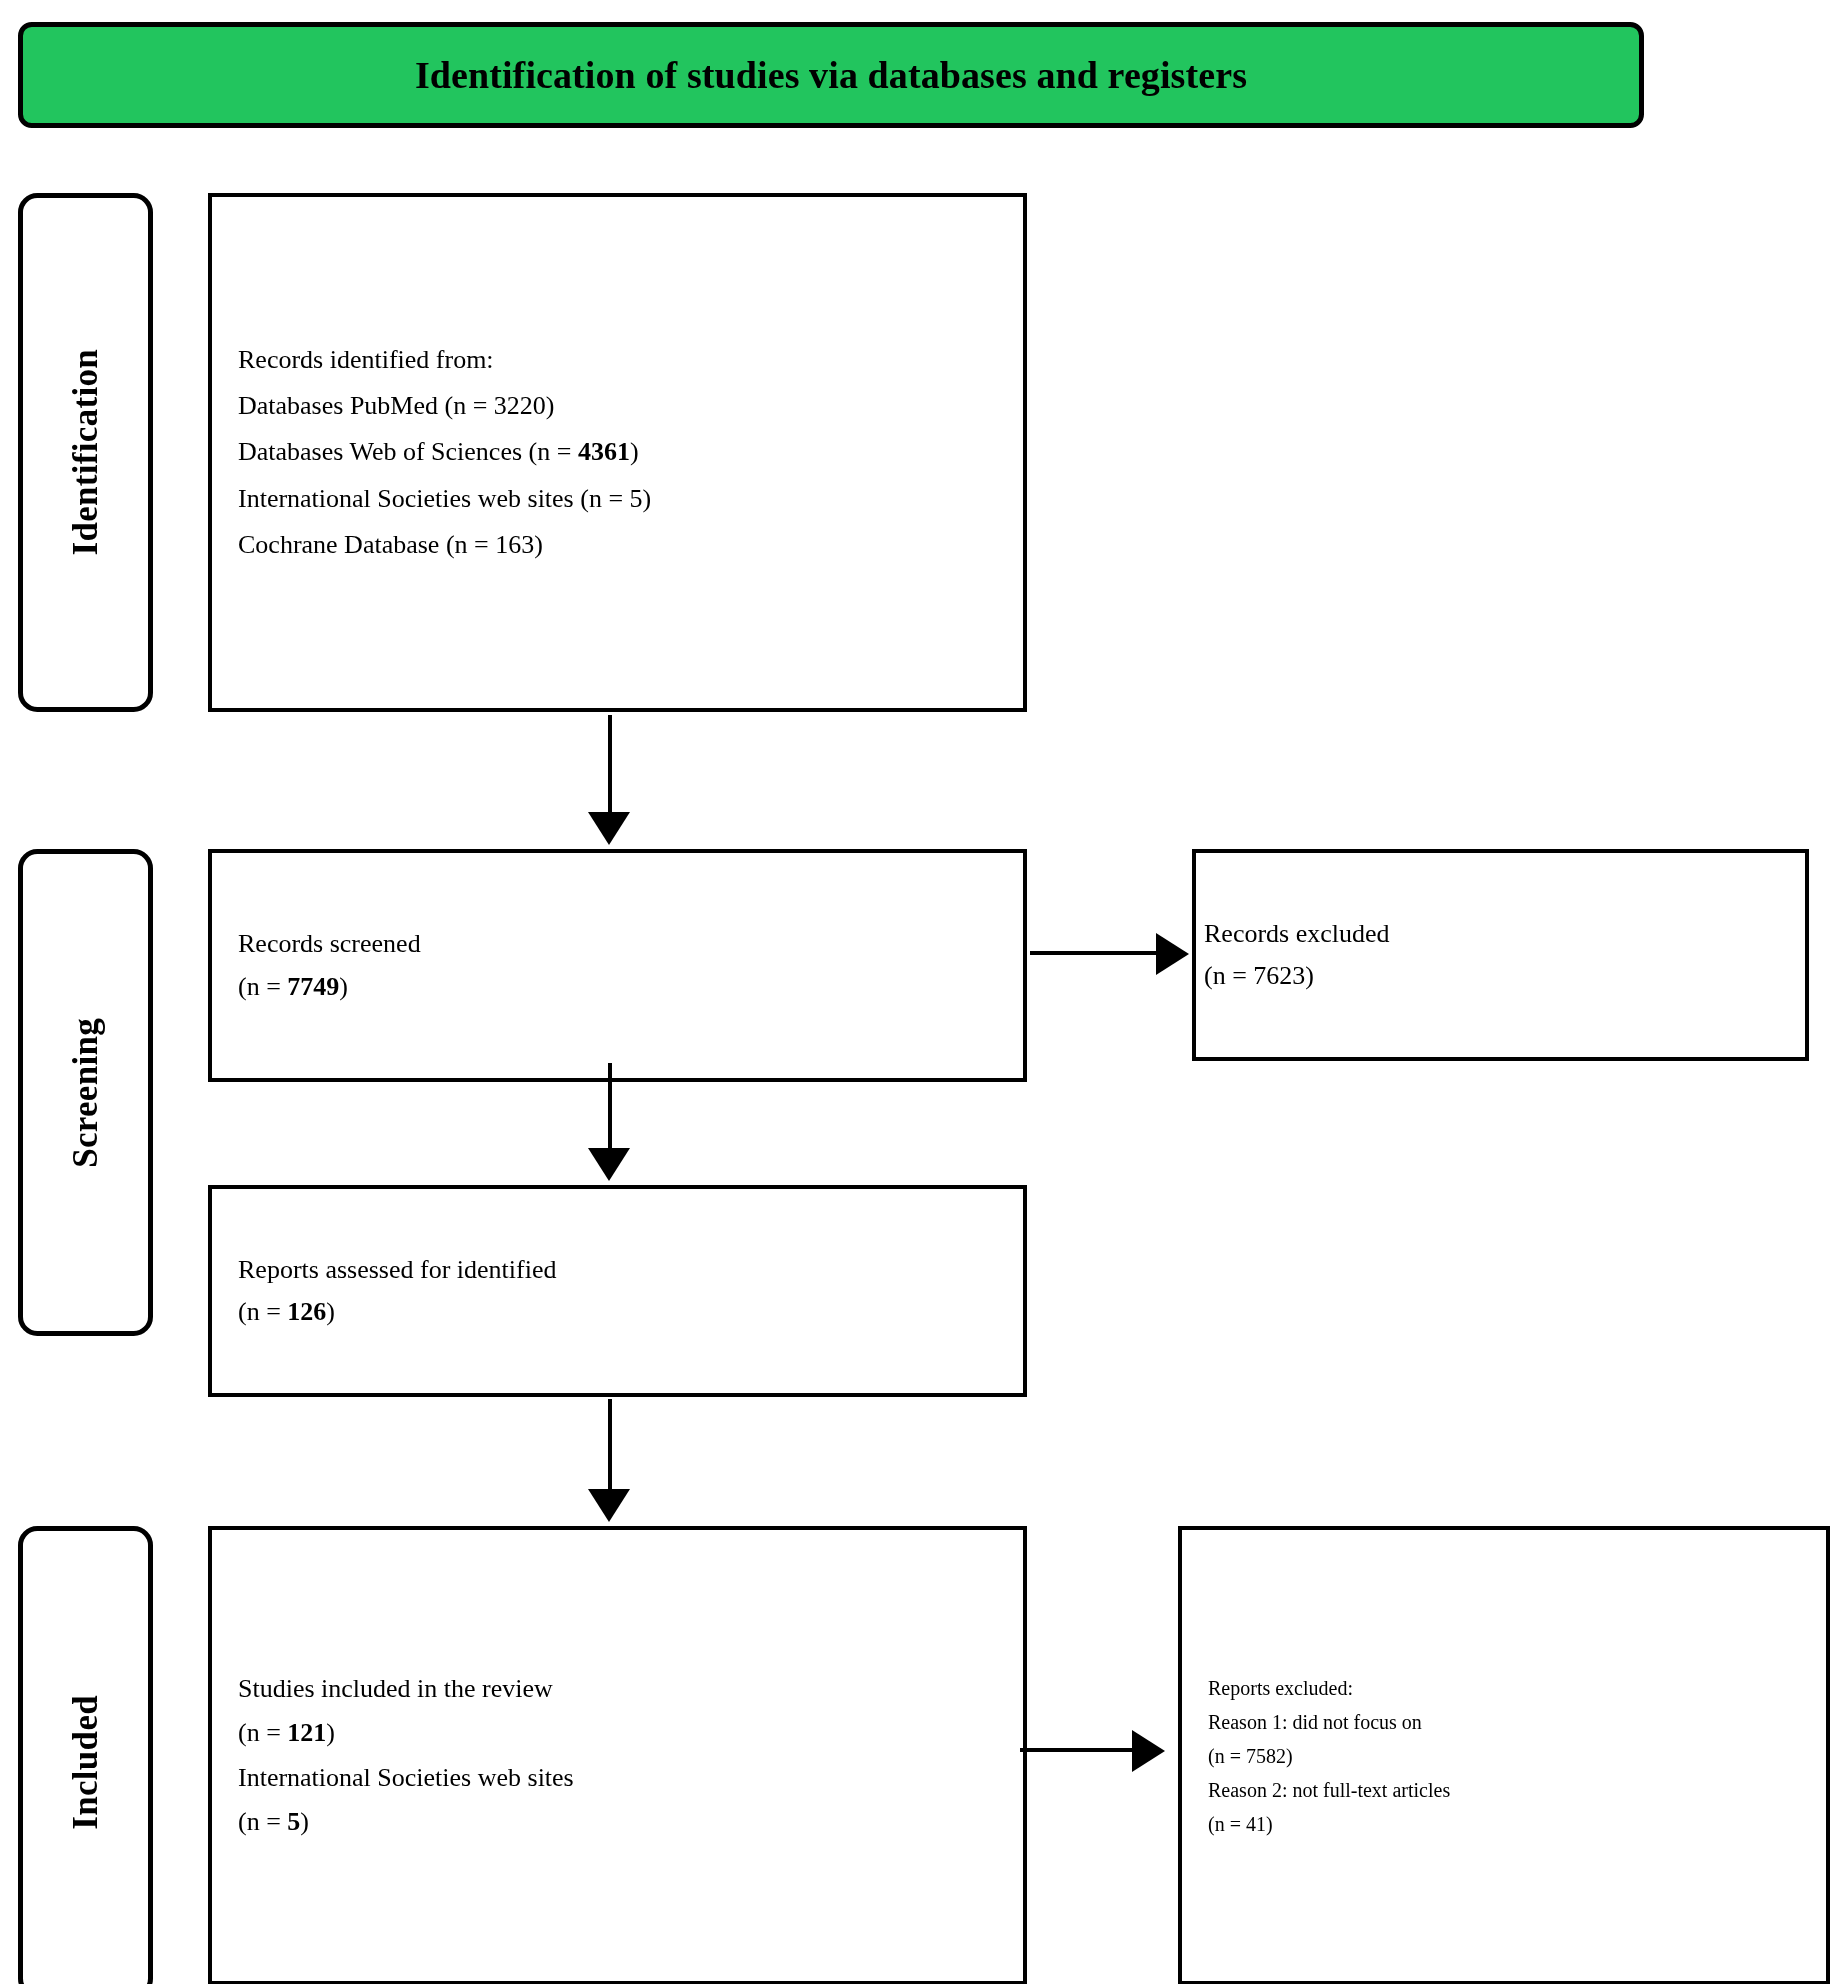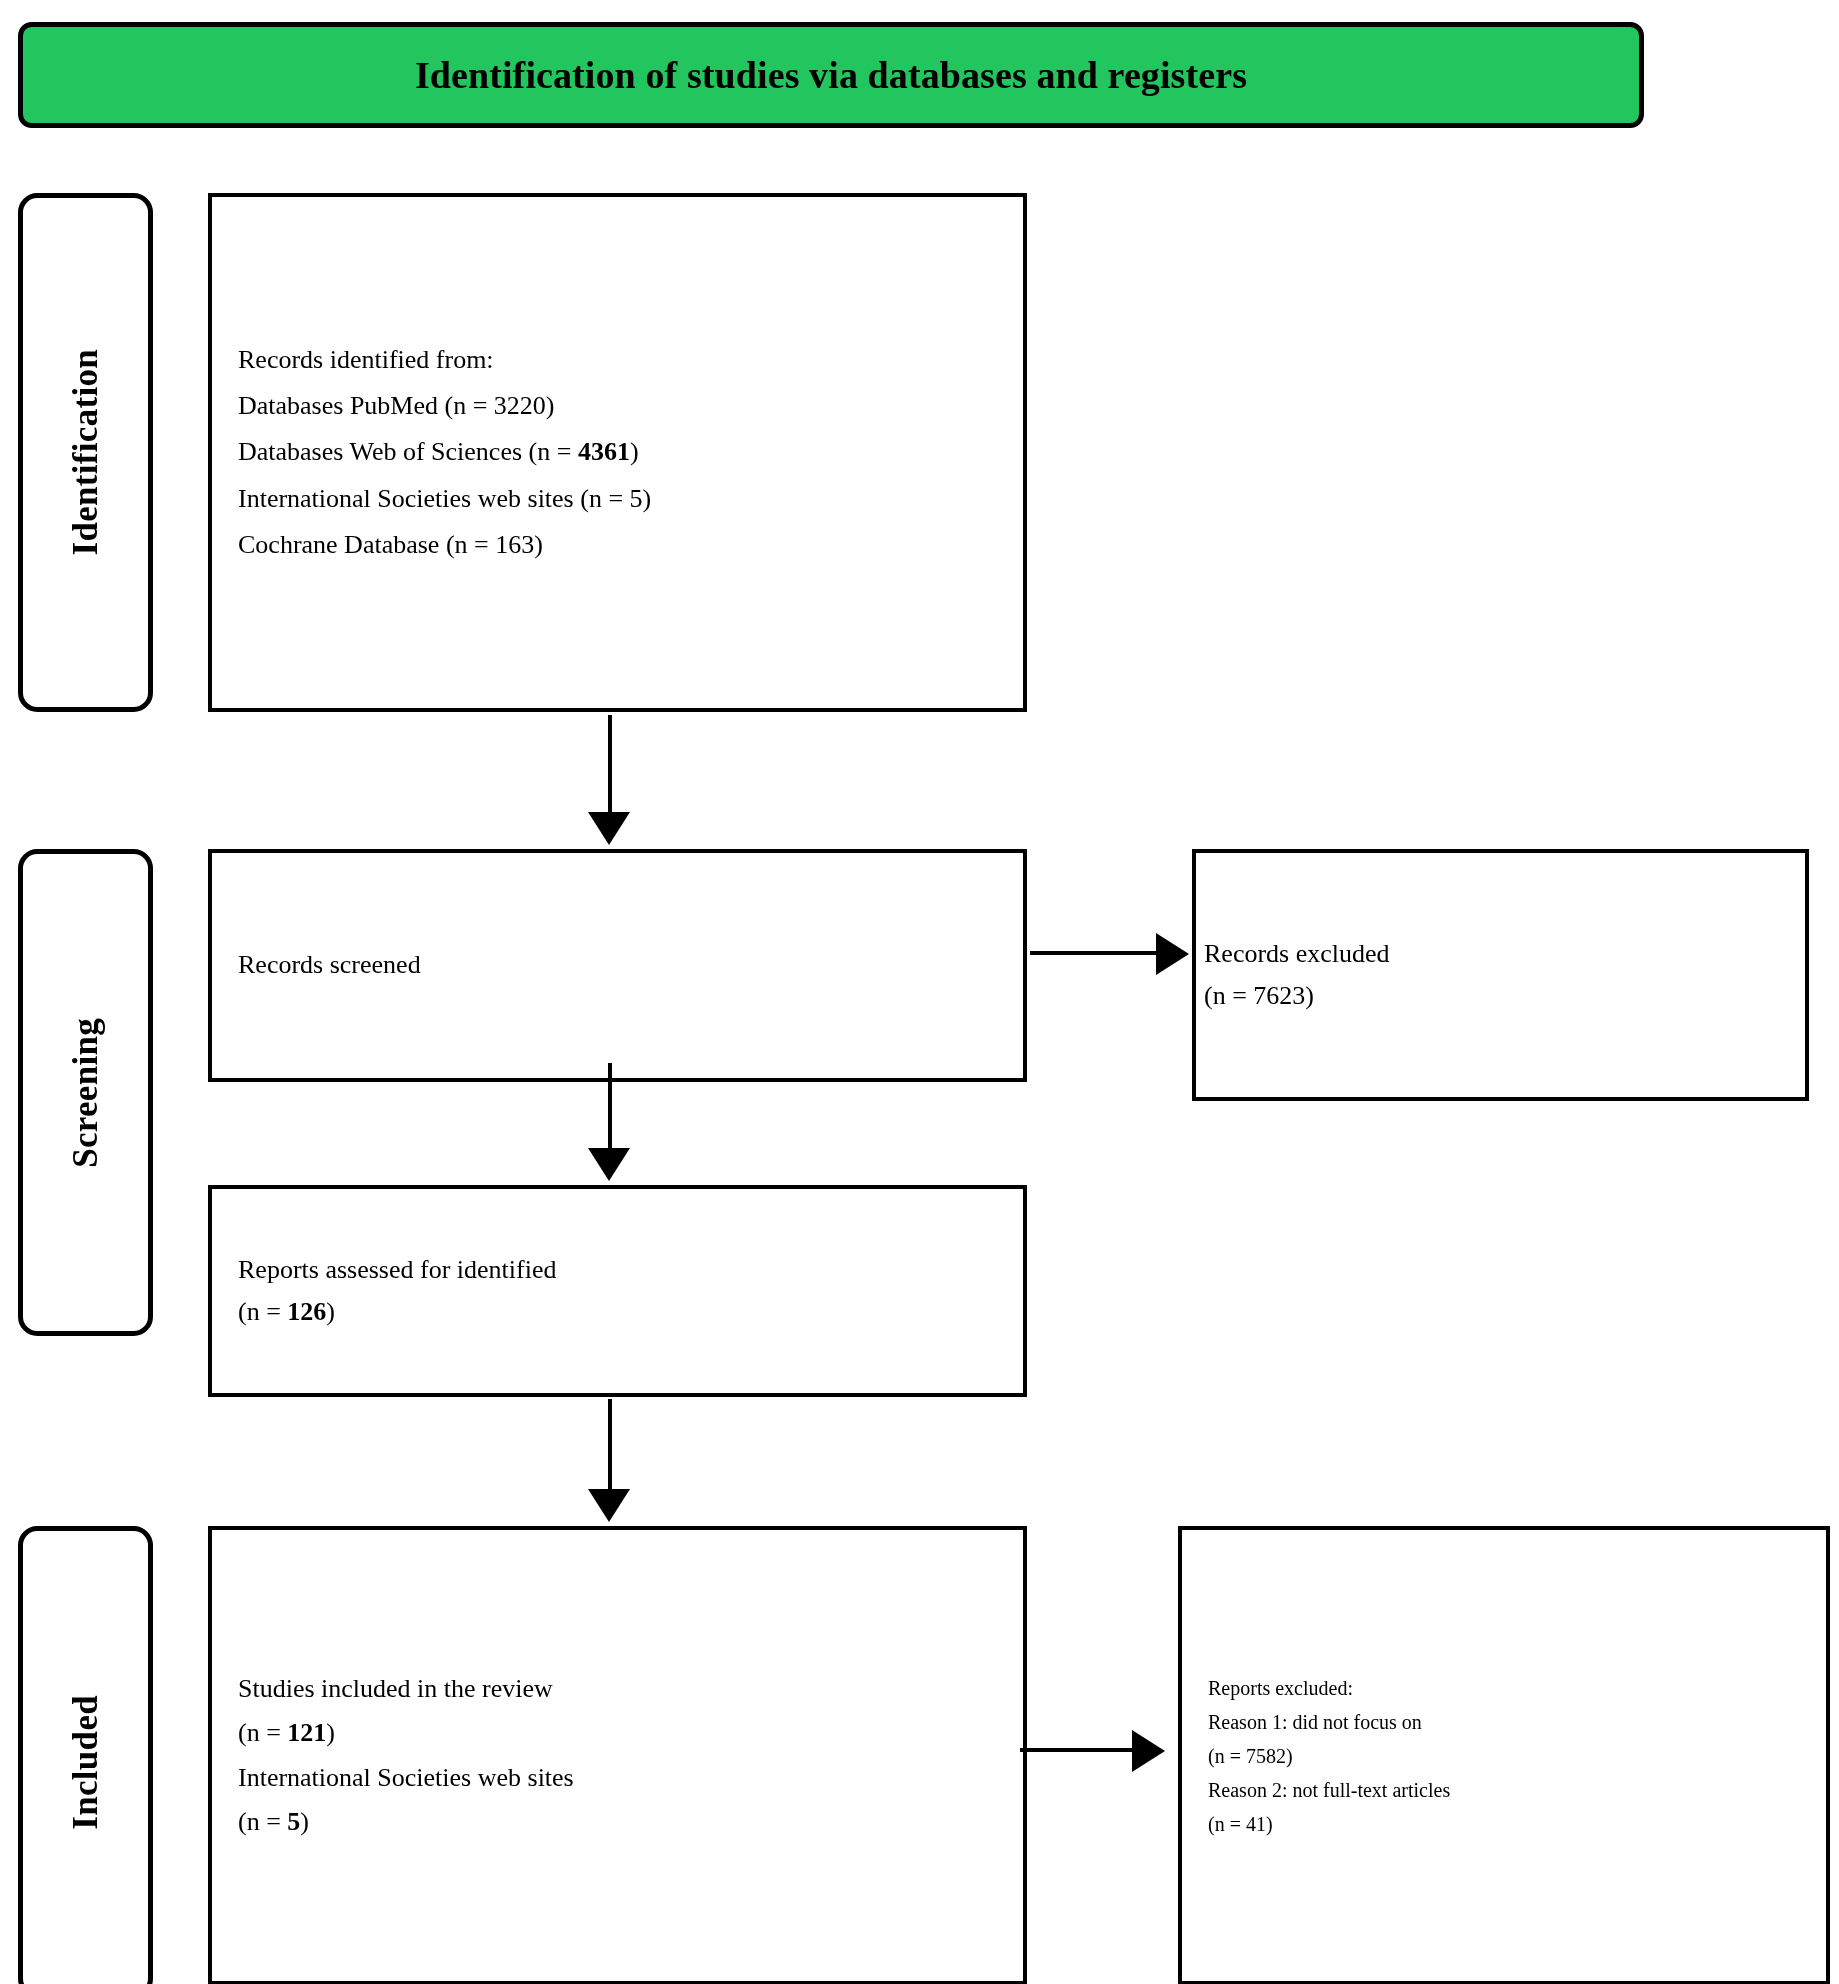--- a/index.html
+++ b/index.html
@@ -32,21 +32,21 @@
   .box{
     position:absolute;background:#fff;border:4.6px solid #000;box-sizing:border-box;
     display:flex;flex-direction:column;justify-content:center;
     padding:0 26px;
   }
   .box p{margin:0;font-size:26px;line-height:1.62;white-space:nowrap;}
   .bold{font-weight:bold;}
 
   #box-identified   {left:208px; top:193px;  width:819px; height:519px;}
   #box-screened     {left:208px; top:849px; width:819px; height:233px;}
-  #box-excluded     {left:1192px;top:849px; width:617px; height:252px;padding-left:8px;}
+  #box-excluded     {left:1192px;top:849px; width:617px; height:212px;padding-left:8px;}
   #box-eligibility  {left:208px; top:1185px; width:819px; height:212px;}
   #box-included     {left:208px; top:1526px; width:819px; height:459px;}
   #box-reports-excl {left:1178px;top:1526px; width:652px; height:459px;}
 
   #box-identified p{line-height:1.78;}
   #box-included   p{line-height:1.70;}
   #box-reports-excl p{line-height:1.70;font-size:20px;}
 
   
   .conn{position:absolute;}
@@ -105,20 +105,23 @@
   <p>
     <span>International Societies web sites (n = </span><span>5</span><span>)</span>
   </p>
   <p>
     <span>Cochrane Database (n = </span><span>163</span><span>)</span>
   </p>
 </div>
 
 <div class="box" id="box-screened">
   <p>Records screened</p>
+  <p>
+    <span>(n = </span><span class="bold">7749</span><span>)</span>
+  </p>
 </div>
 
 <div class="box" id="box-excluded">
   <p>Records excluded</p>
   <p>
     <span>(n = </span><span>7623</span><span>)</span>
   </p>
 </div>
 
 <div class="box" id="box-eligibility">

